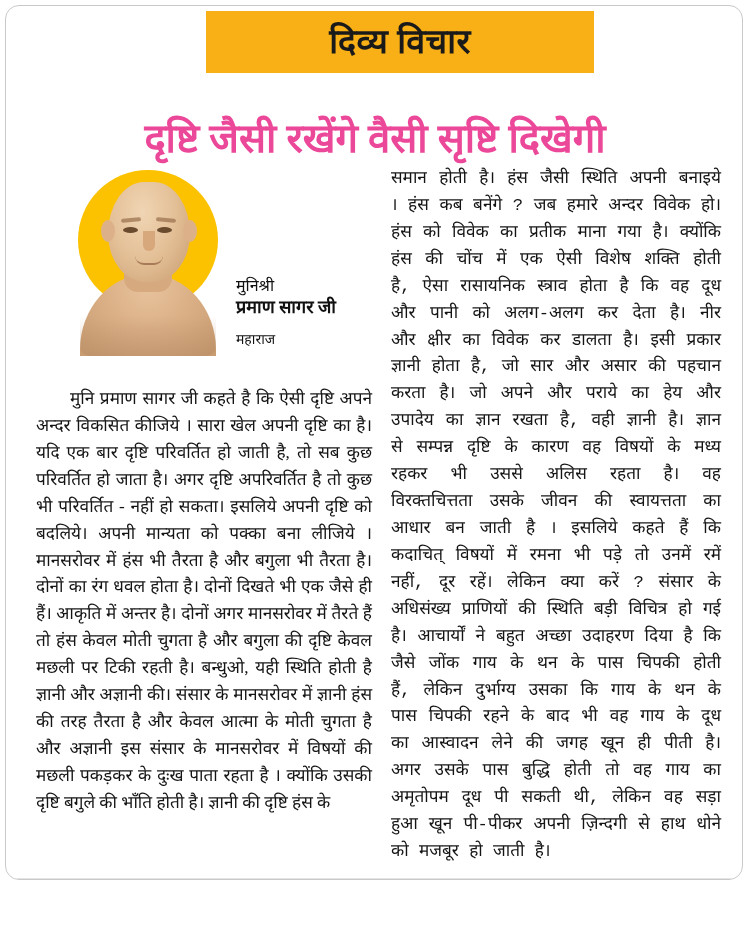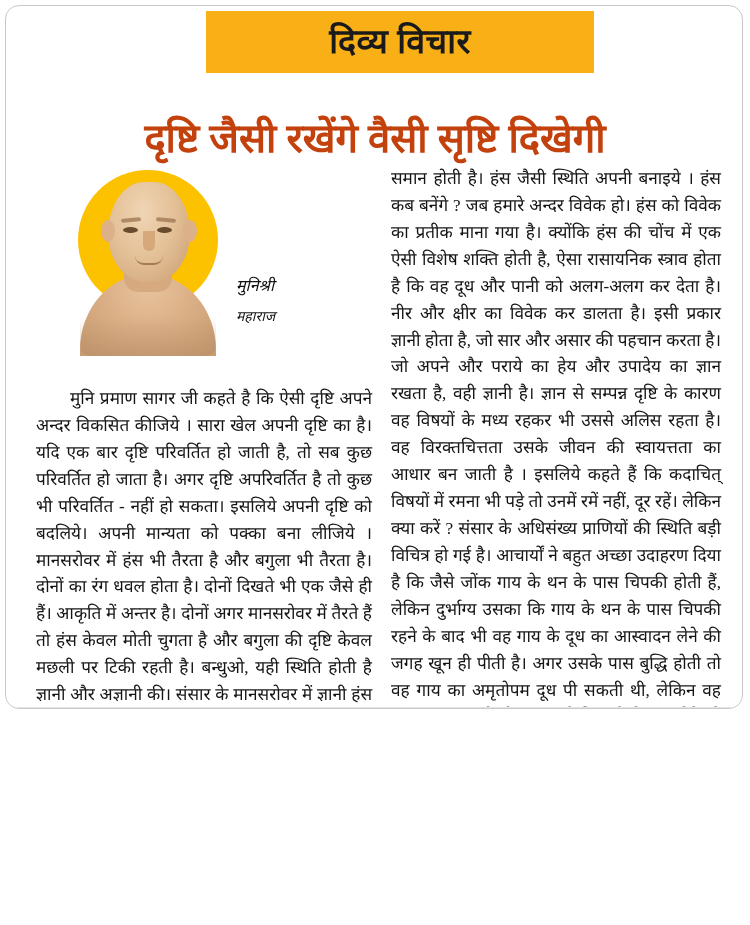--- a/index.html
+++ b/index.html
@@ -12,21 +12,21 @@
     height: 925px;
     font-family: "Liberation Serif", "DejaVu Serif", serif;
     overflow: hidden;
   }
 
   #clipping-card {
     position: absolute;
     left: 5px;
     top: 5px;
     width: 738px;
-    height: 704px;
+    height: 875px;
     background: #ffffff;
     border: 1px solid #c9c9c9;
     border-radius: 14px;
     box-sizing: border-box;
     overflow: hidden;
   }
 
   
   #masthead-banner {
     position: absolute;
@@ -51,21 +51,21 @@
 
   
   #headline {
     position: absolute;
     left: 0;
     top: 82px;
     width: 738px;
     text-align: center;
     font-size: 40px;
     font-weight: 700;
-    color: #c2410c;
+    color: #ec4899;
     line-height: 1.2;
     white-space: nowrap;
   }
 
   
   #portrait-block {
     position: absolute;
     left: 58px;
     top: 160px;
     width: 305px;
@@ -182,21 +182,20 @@
     border-radius: 0 0 10px 10px;
   }
 
   #byline {
     position: absolute;
     left: 172px;
     top: 110px;
     width: 132px;
     text-align: left;
     color: #111;
-    font-style: italic;
   }
   #byline-prefix {
     font-size: 16px;
     line-height: 1.25;
     font-weight: 400;
     display: block;
   }
   #byline-name {
     font-size: 18px;
     line-height: 1.3;
@@ -225,20 +224,21 @@
     left: 30px;
     top: 380px;
     width: 336px;
     height: 540px;
   }
   #col-right {
     left: 385px;
     top: 160px;
     width: 330px;
     height: 748px;
+    font-family: Liberation Mono, monospace;
   }
   .body-col p {
     margin: 0;
     text-indent: 34px;
   }
   #col-right p { text-indent: 0; }
 
   #divider-bottom {
     position: absolute;
     left: 0;
@@ -272,20 +272,21 @@
       <div class="monk-brow" id="monk-brow-l"></div>
       <div class="monk-brow" id="monk-brow-r"></div>
       <div class="monk-eye" id="monk-eye-l"></div>
       <div class="monk-eye" id="monk-eye-r"></div>
       <div id="monk-nose"></div>
       <div id="monk-mouth"></div>
     </div>
 
     <div id="byline">
       <span id="byline-prefix">मुनिश्री</span>
+      <span id="byline-name">प्रमाण सागर जी</span>
       <span id="byline-suffix">महाराज</span>
     </div>
   </div>
 
   <div class="body-col" id="col-left">
     <p>मुनि प्रमाण सागर जी कहते है कि ऐसी दृष्टि अपने अन्दर विकसित कीजिये । सारा खेल अपनी दृष्टि का है। यदि एक बार दृष्टि परिवर्तित हो जाती है, तो सब कुछ परिवर्तित हो जाता है। अगर दृष्टि अपरिवर्तित है तो कुछ भी परिवर्तित - नहीं हो सकता। इसलिये अपनी दृष्टि को बदलिये। अपनी मान्यता को पक्का बना लीजिये । मानसरोवर में हंस भी तैरता है और बगुला भी तैरता है। दोनों का रंग धवल होता है। दोनों दिखते भी एक जैसे ही हैं। आकृति में अन्तर है। दोनों अगर मानसरोवर में तैरते हैं तो हंस केवल मोती चुगता है और बगुला की दृष्टि केवल मछली पर टिकी रहती है। बन्धुओ, यही स्थिति होती है ज्ञानी और अज्ञानी की। संसार के मानसरोवर में ज्ञानी हंस की तरह तैरता है और केवल आत्मा के मोती चुगता है और अज्ञानी इस संसार के मानसरोवर में विषयों की मछली पकड़कर के दुःख पाता रहता है । क्योंकि उसकी दृष्टि बगुले की भाँति होती है। ज्ञानी की दृष्टि हंस के</p>
   </div>
 
   <div class="body-col" id="col-right">
     <p>समान होती है। हंस जैसी स्थिति अपनी बनाइये । हंस कब बनेंगे ? जब हमारे अन्दर विवेक हो। हंस को विवेक का प्रतीक माना गया है। क्योंकि हंस की चोंच में एक ऐसी विशेष शक्ति होती है, ऐसा रासायनिक स्त्राव होता है कि वह दूध और पानी को अलग-अलग कर देता है। नीर और क्षीर का विवेक कर डालता है। इसी प्रकार ज्ञानी होता है, जो सार और असार की पहचान करता है। जो अपने और पराये का हेय और उपादेय का ज्ञान रखता है, वही ज्ञानी है। ज्ञान से सम्पन्न दृष्टि के कारण वह विषयों के मध्य रहकर भी उससे अलिस रहता है। वह विरक्तचित्तता उसके जीवन की स्वायत्तता का आधार बन जाती है । इसलिये कहते हैं कि कदाचित् विषयों में रमना भी पड़े तो उनमें रमें नहीं, दूर रहें। लेकिन क्या करें ? संसार के अधिसंख्य प्राणियों की स्थिति बड़ी विचित्र हो गई है। आचार्यों ने बहुत अच्छा उदाहरण दिया है कि जैसे जोंक गाय के थन के पास चिपकी होती हैं, लेकिन दुर्भाग्य उसका कि गाय के थन के पास चिपकी रहने के बाद भी वह गाय के दूध का आस्वादन लेने की जगह खून ही पीती है। अगर उसके पास बुद्धि होती तो वह गाय का अमृतोपम दूध पी सकती थी, लेकिन वह सड़ा हुआ खून पी-पीकर अपनी ज़िन्दगी से हाथ धोने को मजबूर हो जाती है।</p>

